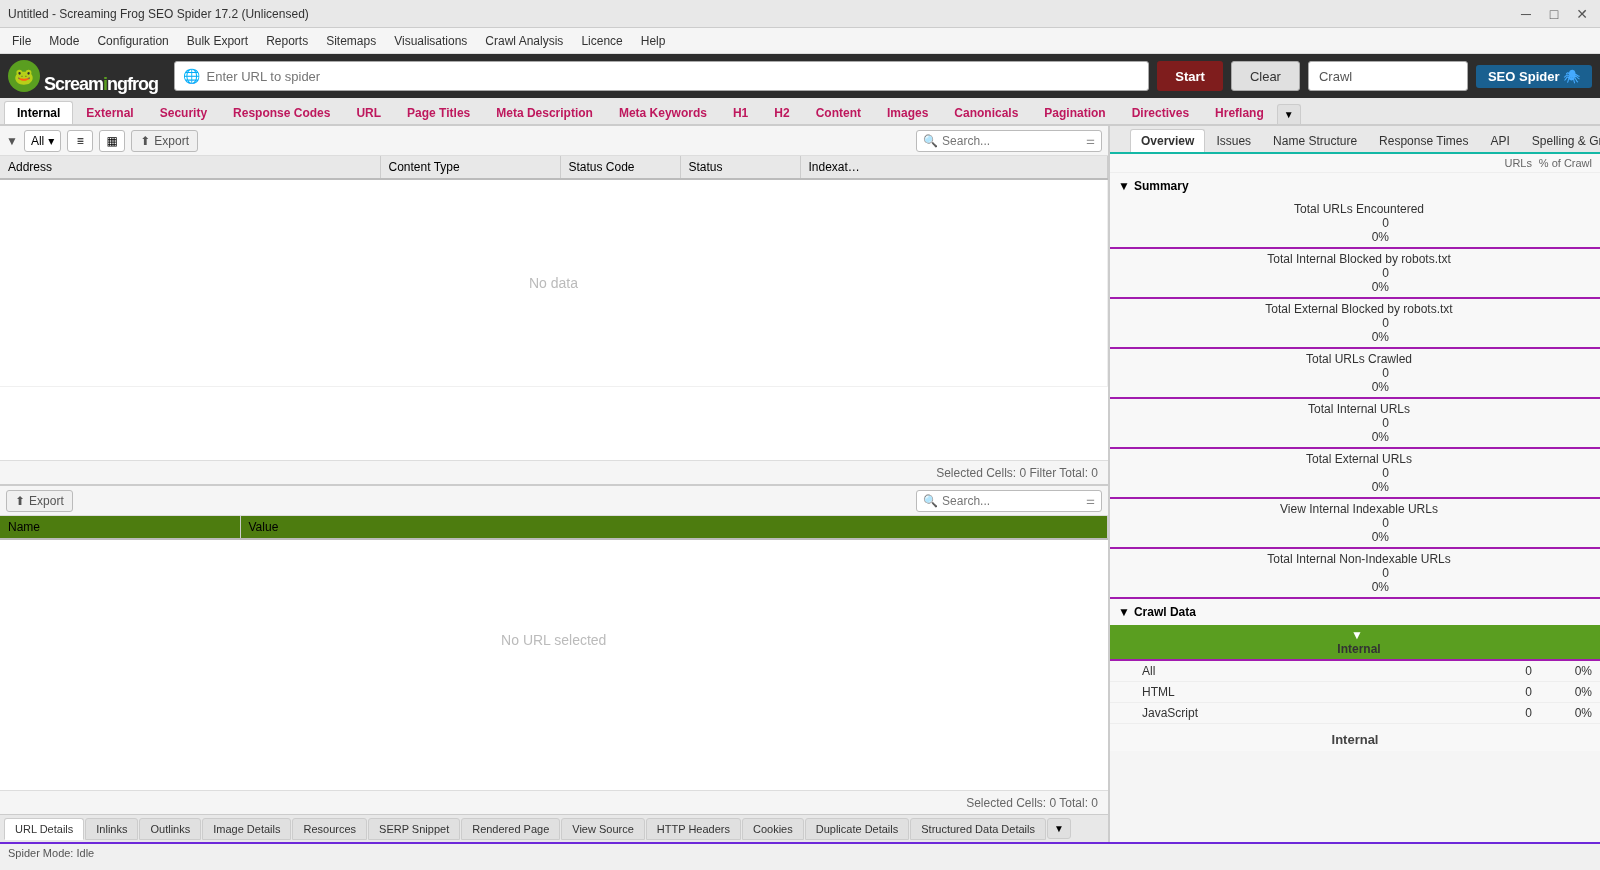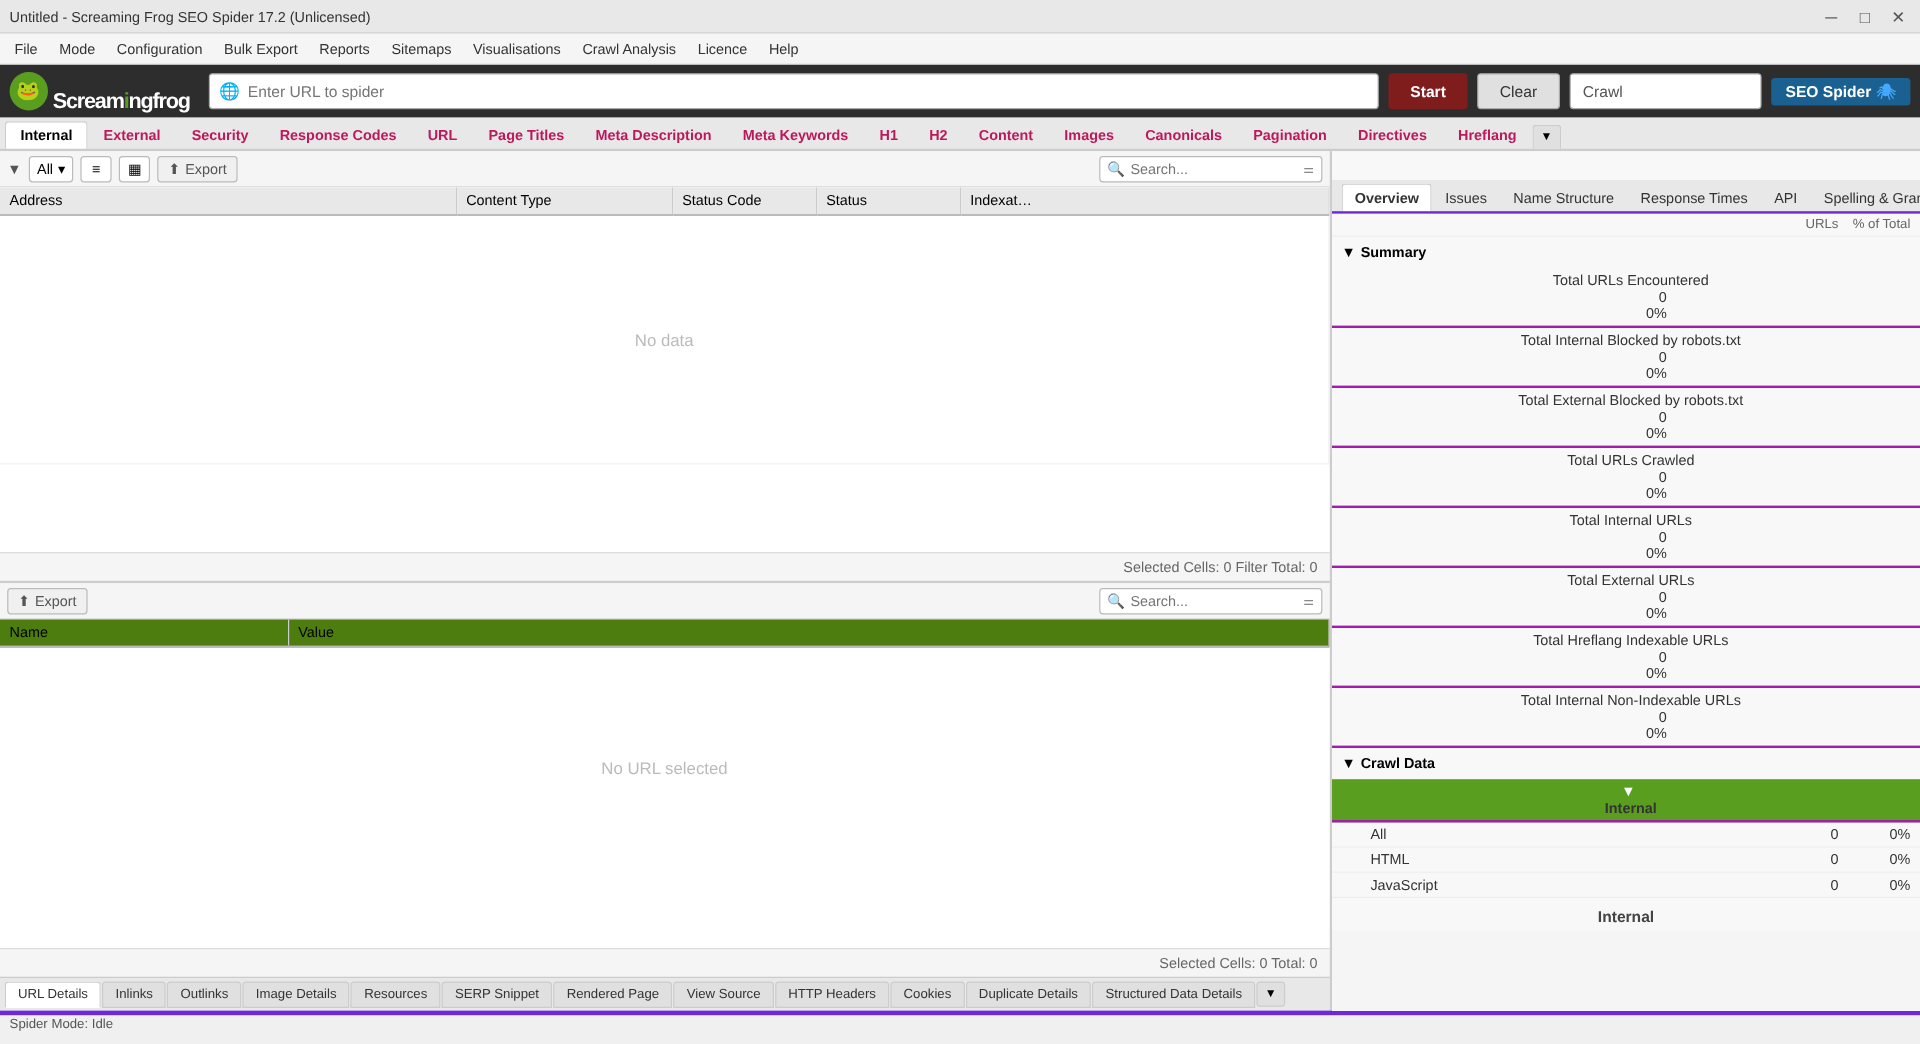--- a/index.html
+++ b/index.html
@@ -398,24 +398,23 @@
       width: 490px;
       display: flex;
       flex-direction: column;
       background: #f8f8f8;
     }
     #right-tabs {
       height: 28px;
       background: #e8e8e8;
       display: flex;
       align-items: flex-end;
-      padding: 0 8px;
-      border-bottom: 2px solid #6d28d9;
+      padding: 0 20px;
+      border-bottom: 2px solid #14b8a6;
       overflow: hidden;
-      margin-top: 24px;
     }
     .right-tab {
       padding: 4px 10px;
       cursor: pointer;
       border: 1px solid transparent;
       border-bottom: none;
       border-radius: 3px 3px 0 0;
       font-size: 12px;
       color: #333;
       white-space: nowrap;
@@ -497,21 +496,21 @@
     .no-graph-msg {
       font-size: 13px;
       color: #bbb;
       margin-top: 12px;
     }
 
     
     #spider-mode {
       height: 20px;
       background: #f0f0f0;
-      border-top: 4px solid #6d28d9;
+      border-top: 2px solid #6d28d9;
       display: flex;
       align-items: center;
       padding: 0 8px;
       font-size: 11px;
       color: #555;
     }
 
     .subsection-row {
       display: flex;
       align-items: center;
@@ -699,21 +698,21 @@
         <div class="right-tab">Name Structure</div>
         <div class="right-tab">Response Times</div>
         <div class="right-tab">API</div>
         <div class="right-tab">Spelling &amp; Grammar</div>
       </div>
     <div id="right-content">
 
       <div class="right-cols">
         <span class="col1"></span>
         <span class="col2">URLs</span>
-        <span class="col3">% of Total</span>
+        <span class="col3">% of Crawl</span>
       </div>
 
       <div class="right-section-header">
         <span>▼</span>
         <span>Summary</span>
       </div>
       <div id="summary-items">
           <div class="right-row">
     <span class="right-row-label">Total URLs Encountered</span>
     <span class="right-val">0</span>
@@ -738,21 +737,21 @@
     <span class="right-row-label">Total Internal URLs</span>
     <span class="right-val">0</span>
     <span class="right-val-pct">0%</span>
   </div>
           <div class="right-row">
     <span class="right-row-label">Total External URLs</span>
     <span class="right-val">0</span>
     <span class="right-val-pct">0%</span>
   </div>
           <div class="right-row">
-    <span class="right-row-label">Total Hreflang Indexable URLs</span>
+    <span class="right-row-label">View Internal Indexable URLs</span>
     <span class="right-val">0</span>
     <span class="right-val-pct">0%</span>
   </div>
           <div class="right-row">
     <span class="right-row-label">Total Internal Non-Indexable URLs</span>
     <span class="right-val">0</span>
     <span class="right-val-pct">0%</span>
   </div>
         </div>
 

